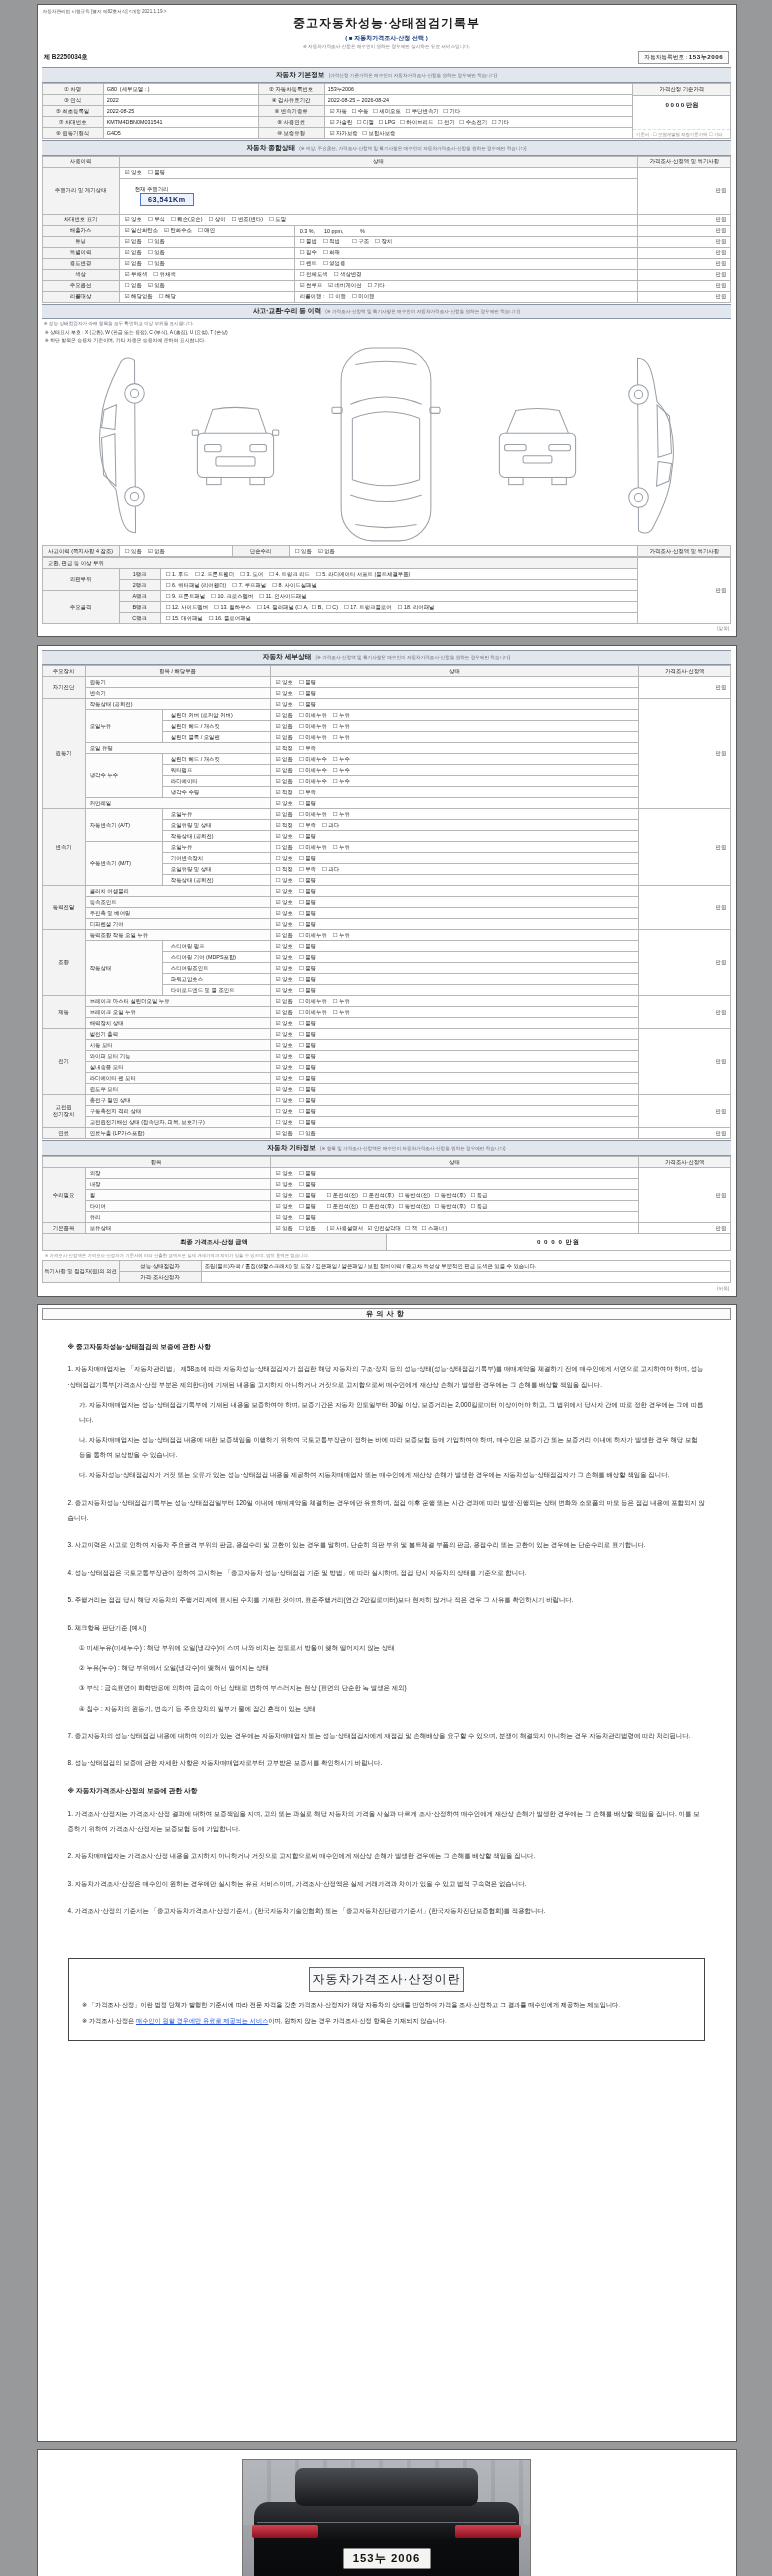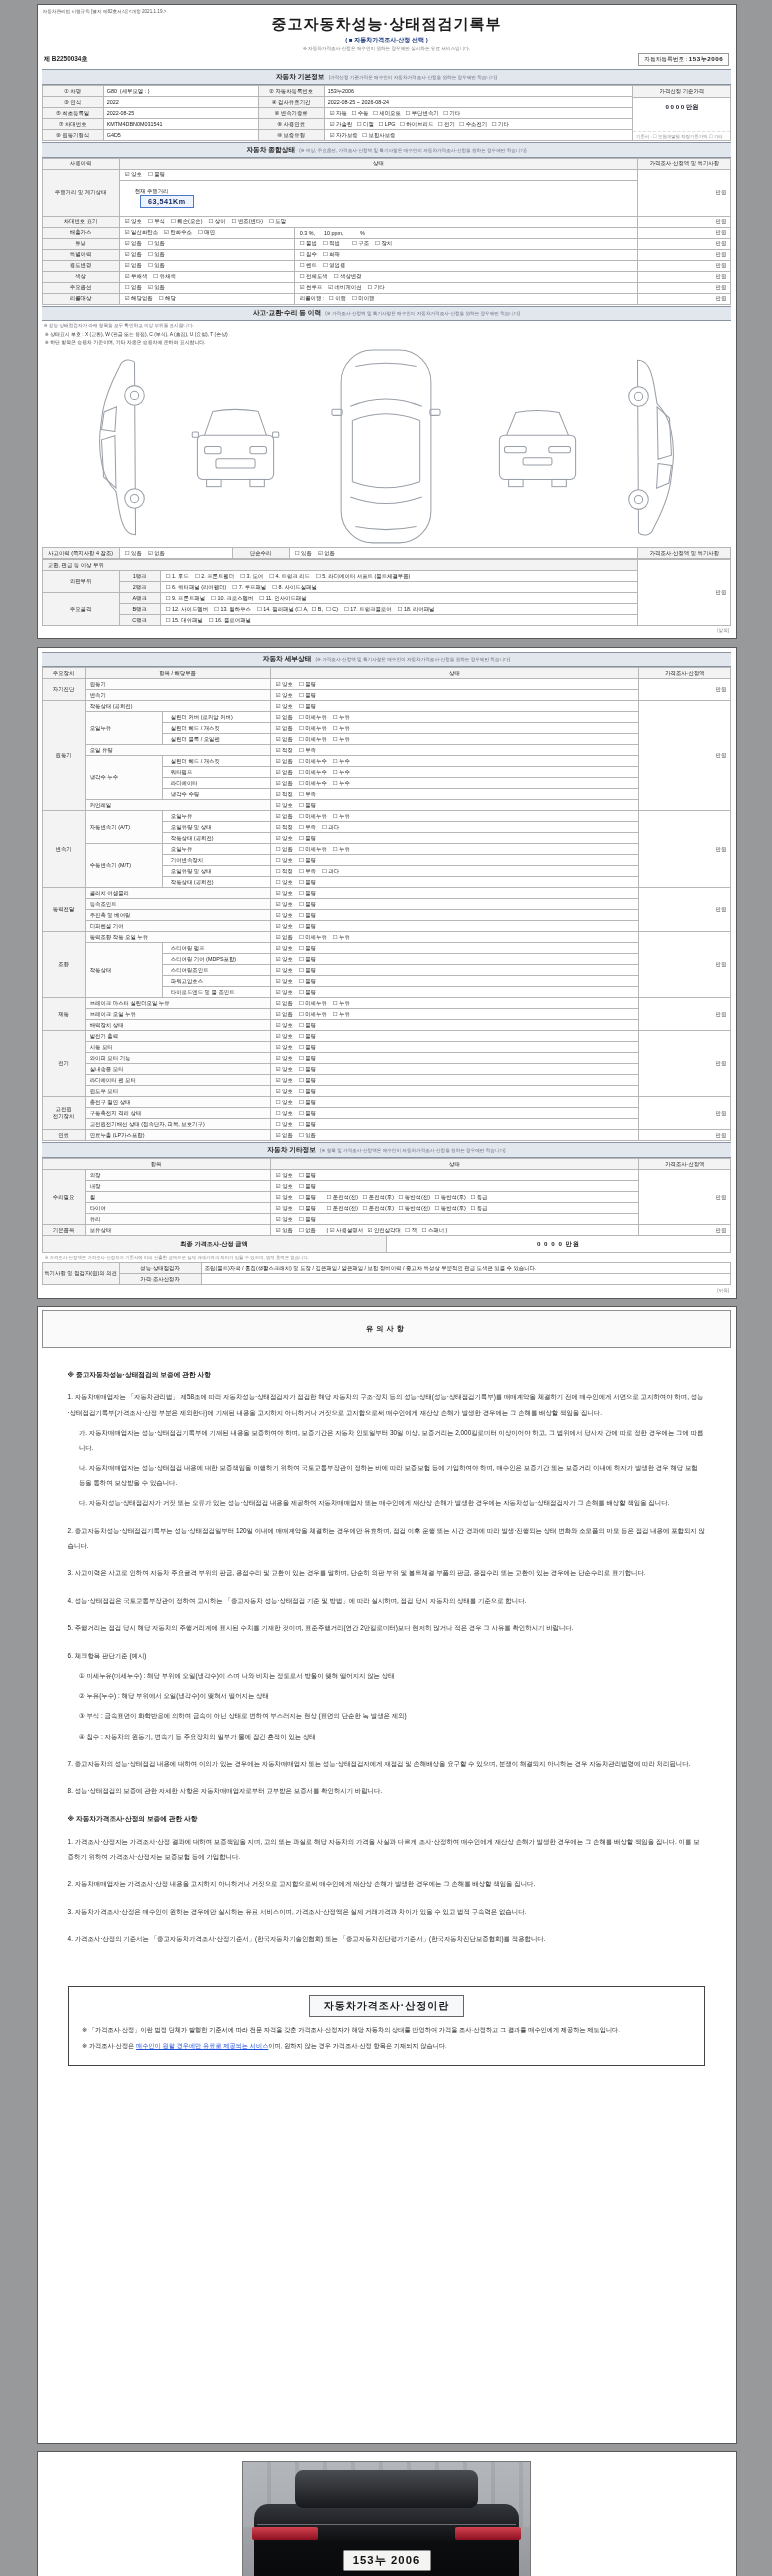--- a/index.html
+++ b/index.html
@@ -11,36 +11,36 @@
   .card {
     width:700px; margin:0 auto 7.2px auto; background:#fff;
     border:0.5px solid #5a5a5a; padding:3.1px 4.1px 5.2px 4.1px; position:relative;
   }
   #card1 { margin-top:4.1px; min-height:535px; }
   #card2 { min-height:487px; }
   #card3 { min-height:1138px; }
   #card4 { min-height:382px; margin-bottom:0; }
 
   .lawline { font-size:4.6px; color:#555; padding:1px 1px 0 1px; }
-  .doc-title { text-align:center; font-size:15px; font-weight:bold; letter-spacing:1px; margin-top:1px; }
+  .doc-title { text-align:center; font-size:12px; font-weight:bold; letter-spacing:1px; margin-top:1px; }
   .doc-opt { text-align:center; font-size:6px; font-weight:bold; margin-top:1.5px; color:#15357d; }
   .doc-note { text-align:center; font-size:4.6px; color:#777; margin-top:1px; }
   .doc-row { display:flex; justify-content:space-between; align-items:center; padding:2.6px 2.1px 2.1px 2.1px; }
   .doc-no { font-size:6.4px; font-weight:bold; }
   .reg-chip { font-size:5.7px; border:0.5px solid #9a9a9a; padding:1px 5.2px; background:#fbfbfb; }
   .reg-chip b { font-size:6.2px; letter-spacing:0.5px; }
 
   .secbar {
     background:#e2e7ee; border-top:0.5px solid #8a94a3; border-bottom:0.5px solid #8a94a3;
     text-align:center; padding:2.6px 0 2.1px 0; font-size:6.7px; font-weight:bold; margin-top:1px;
   }
   .secbar .note { font-weight:normal; font-size:4.6px; color:#667; margin-left:4.1px; }
   .plainbar {
     border:0.5px solid #8f8f8f; background:#fafafa; text-align:center;
-    padding:13px 0; font-size:7.2px; font-weight:bold; letter-spacing:3.1px;
+    padding:0 0; font-size:7.2px; font-weight:bold; letter-spacing:3.1px;
   }
 
   table.t { width:100%; border-collapse:collapse; table-layout:fixed; }
   .t td { border:0.5px solid #b7b7b7; font-size:5.4px; padding:1.5px 3.1px;
           vertical-align:middle; white-space:pre-wrap; word-break:keep-all; }
   .t .lab  { background:#f3f3f3; text-align:center; padding:1.5px 1.5px; }
   .t .glab { background:#f3f3f3; text-align:center; }
   .t .ilab { padding-left:4.1px; background:#fcfcfc; }
   .t .slab { padding-left:8.2px; color:#222; }
   .t .state { padding-left:5.2px; }
@@ -73,21 +73,21 @@
   .final-note { font-size:4.4px; color:#888; padding:1.5px 3.1px 2.6px 3.1px; }
 
   .corner { text-align:right; font-size:4.6px; color:#888; padding:2.1px 2.1px 0 0; }
 
   .notice-body { padding:13.4px 26px 10.3px 26px; font-size:6.4px; line-height:2.35; color:#1a1a1a; }
   .n-sec { font-weight:bold; font-size:6.7px; margin:5.2px 0 7.2px 0; }
   .n-item { margin:0 0 12.4px 0; }
   .n-sub { margin:-7.2px 0 12.4px 11.3px; }
   .pricing-box { border:0.8px solid #444; margin:17.5px 26px 9.3px 26px; padding:7.2px 13.4px 9.3px 13.4px; }
   .pricing-box .pb-title { display:block; width:155px; margin:0 auto 6.2px auto; border:0.5px solid #666;
-    text-align:center; font-weight:bold; font-size:10px; padding:3.1px 0; background:#f7f8fa; letter-spacing:1px; }
+    text-align:center; font-weight:normal; font-size:12px; padding:3.1px 0; background:#f7f8fa; letter-spacing:1px; }
   .pricing-box p { font-size:6.2px; line-height:2.1; margin:3.1px 0; }
   .blue-u { color:#1f4fd8; text-decoration:underline; }
 
   .photo { position:relative; margin:6.2px auto; overflow:hidden; background:#333; border:0.5px solid #777; }
   .photo1 { width:289px; height:155px; background:linear-gradient(#b9bcc0,#9fa3a8 45%,#8a8e93); }
   .p1-win { position:absolute; top:0; left:0; right:0; height:42%;
             background:repeating-linear-gradient(90deg,#aeb2b7 0 24px,#989ca1 24px 28px); opacity:.55; }
   .p1-car { position:absolute; left:4%; right:4%; bottom:-7%; height:80%;
             background:linear-gradient(#34373c,#0c0d0f 32%,#050506); border-radius:14.4px 14.4px 5.2px 5.2px; }
   .p1-glass { position:absolute; left:18%; right:18%; top:5%; height:25%;

